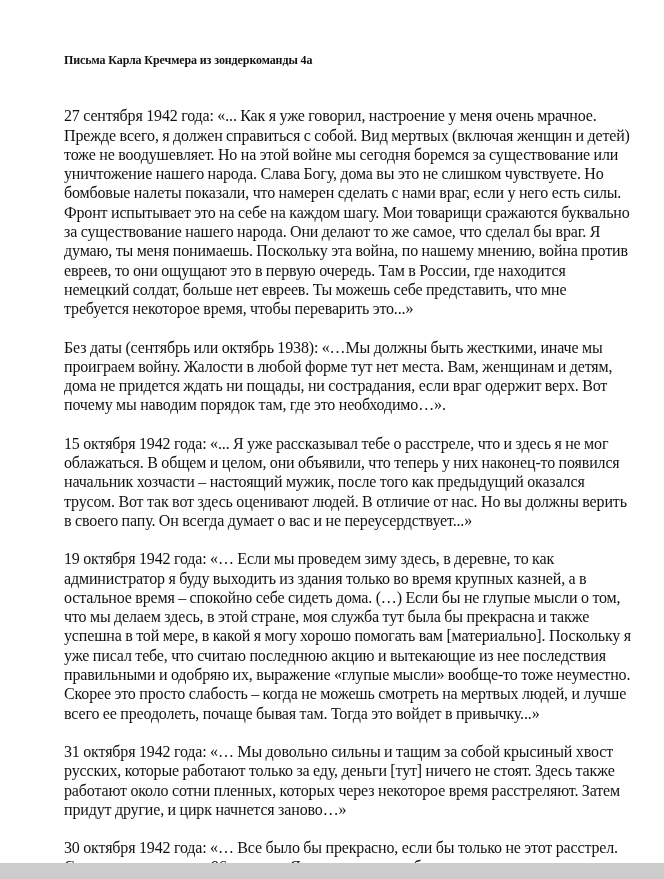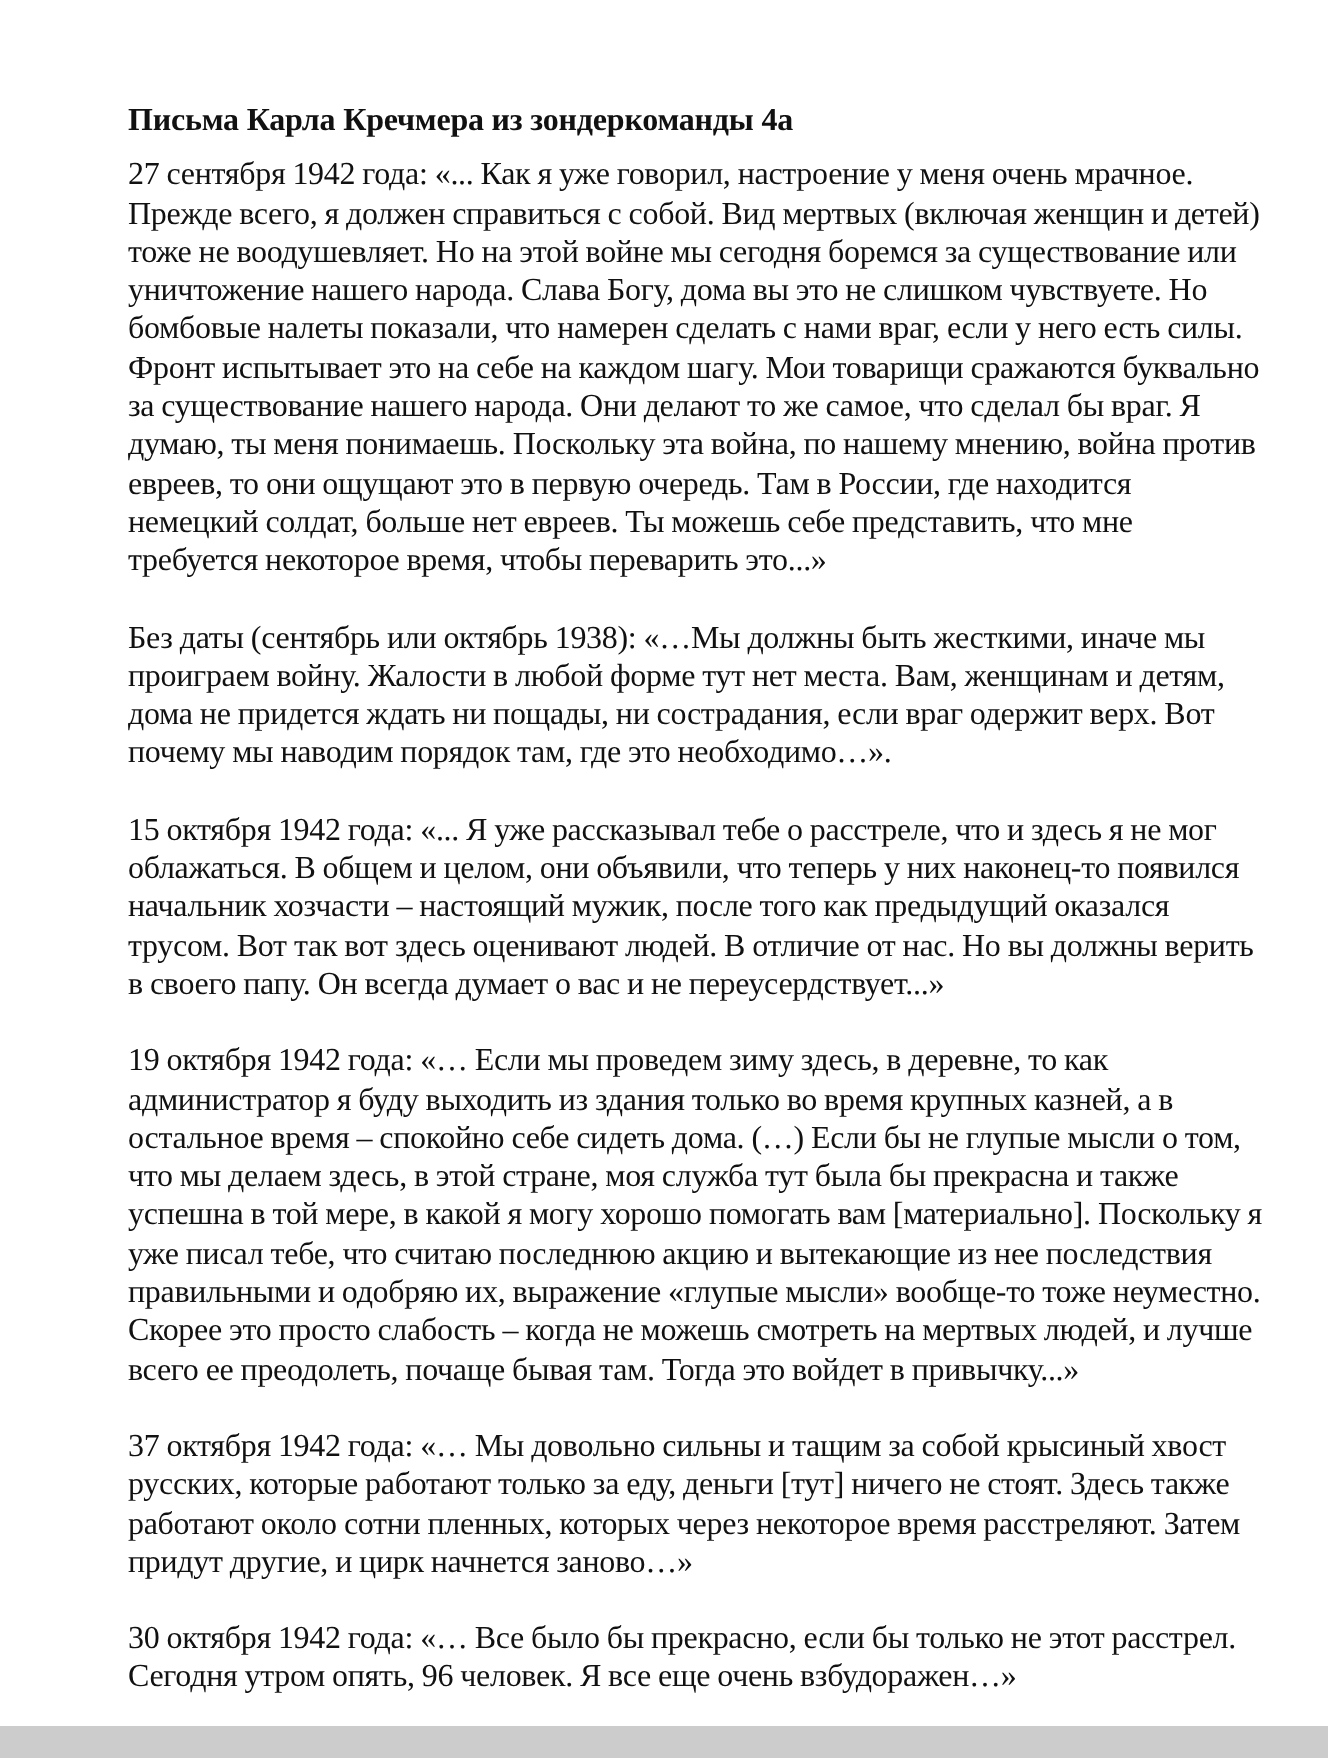--- a/index.html
+++ b/index.html
@@ -18,22 +18,22 @@
     .page {
       position: absolute;
       left: 64px;
       top: 51px;
       width: 570px;
       font-size: 16px;
       line-height: 19.3px;
     }
     .doc-title {
       font-weight: bold;
-      font-size: 16px;
-      margin: 0 0 8px 0;
+      font-size: 12px;
+      margin: 0 0 36px 0;
       letter-spacing: -0.1px;
     }
     .letter {
       margin: 0 0 19px 0;
       letter-spacing: -0.15px;
       word-spacing: -0.3px;
     }
     .credit {
       margin: 0;
       letter-spacing: -0.15px;
@@ -50,19 +50,19 @@
 </head>
 <body>
 
 <div class="page">
   <p class="doc-title">Письма Карла Кречмера из зондеркоманды 4а</p>
 
   <p class="letter">27 сентября 1942 года: «... Как я уже говорил, настроение у меня очень мрачное. Прежде всего, я должен справиться с собой. Вид мертвых (включая женщин и детей) тоже не воодушевляет. Но на этой войне мы сегодня боремся за существование или уничтожение нашего народа. Слава Богу, дома вы это не слишком чувствуете. Но бомбовые налеты показали, что намерен сделать с нами враг, если у него есть силы. Фронт испытывает это на себе на каждом шагу. Мои товарищи сражаются буквально за существование нашего народа. Они делают то же самое, что сделал бы враг. Я думаю, ты меня понимаешь. Поскольку эта война, по нашему мнению, война против евреев, то они ощущают это в первую очередь. Там в России, где находится немецкий солдат, больше нет евреев. Ты можешь себе представить, что мне требуется некоторое время, чтобы переварить это...»</p>
   <p class="letter">Без даты (сентябрь или октябрь 1938): «…Мы должны быть жесткими, иначе мы проиграем войну. Жалости в любой форме тут нет места. Вам, женщинам и детям, дома не придется ждать ни пощады, ни сострадания, если враг одержит верх. Вот почему мы наводим порядок там, где это необходимо…».</p>
   <p class="letter">15 октября 1942 года: «... Я уже рассказывал тебе о расстреле, что и здесь я не мог облажаться. В общем и целом, они объявили, что теперь у них наконец-то появился начальник хозчасти – настоящий мужик, после того как предыдущий оказался трусом. Вот так вот здесь оценивают людей. В отличие от нас. Но вы должны верить в своего папу. Он всегда думает о вас и не переусердствует...»</p>
   <p class="letter">19 октября 1942 года: «… Если мы проведем зиму здесь, в деревне, то как администратор я буду выходить из здания только во время крупных казней, а в остальное время – спокойно себе сидеть дома. (…) Если бы не глупые мысли о том, что мы делаем здесь, в этой стране, моя служба тут была бы прекрасна и также успешна в той мере, в какой я могу хорошо помогать вам [материально]. Поскольку я уже писал тебе, что считаю последнюю акцию и вытекающие из нее последствия правильными и одобряю их, выражение «глупые мысли» вообще-то тоже неуместно. Скорее это просто слабость – когда не можешь смотреть на мертвых людей, и лучше всего ее преодолеть, почаще бывая там. Тогда это войдет в привычку...»</p>
-  <p class="letter">37 октября 1942 года: «… Мы довольно сильны и тащим за собой крысиный хвост русских, которые работают только за еду, деньги [тут] ничего не стоят. Здесь также работают около сотни пленных, которых через некоторое время расстреляют. Затем придут другие, и цирк начнется заново…»</p>
+  <p class="letter">31 октября 1942 года: «… Мы довольно сильны и тащим за собой крысиный хвост русских, которые работают только за еду, деньги [тут] ничего не стоят. Здесь также работают около сотни пленных, которых через некоторое время расстреляют. Затем придут другие, и цирк начнется заново…»</p>
   <p class="letter">30 октября 1942 года: «… Все было бы прекрасно, если бы только не этот расстрел. Сегодня утром опять, 96 человек. Я все еще очень взбудоражен…»</p>
 
   <p class="credit">Перевод: Иван Будилов</p>
 </div>
 
 <div class="bottom-band"></div>
 
 </body></html>

